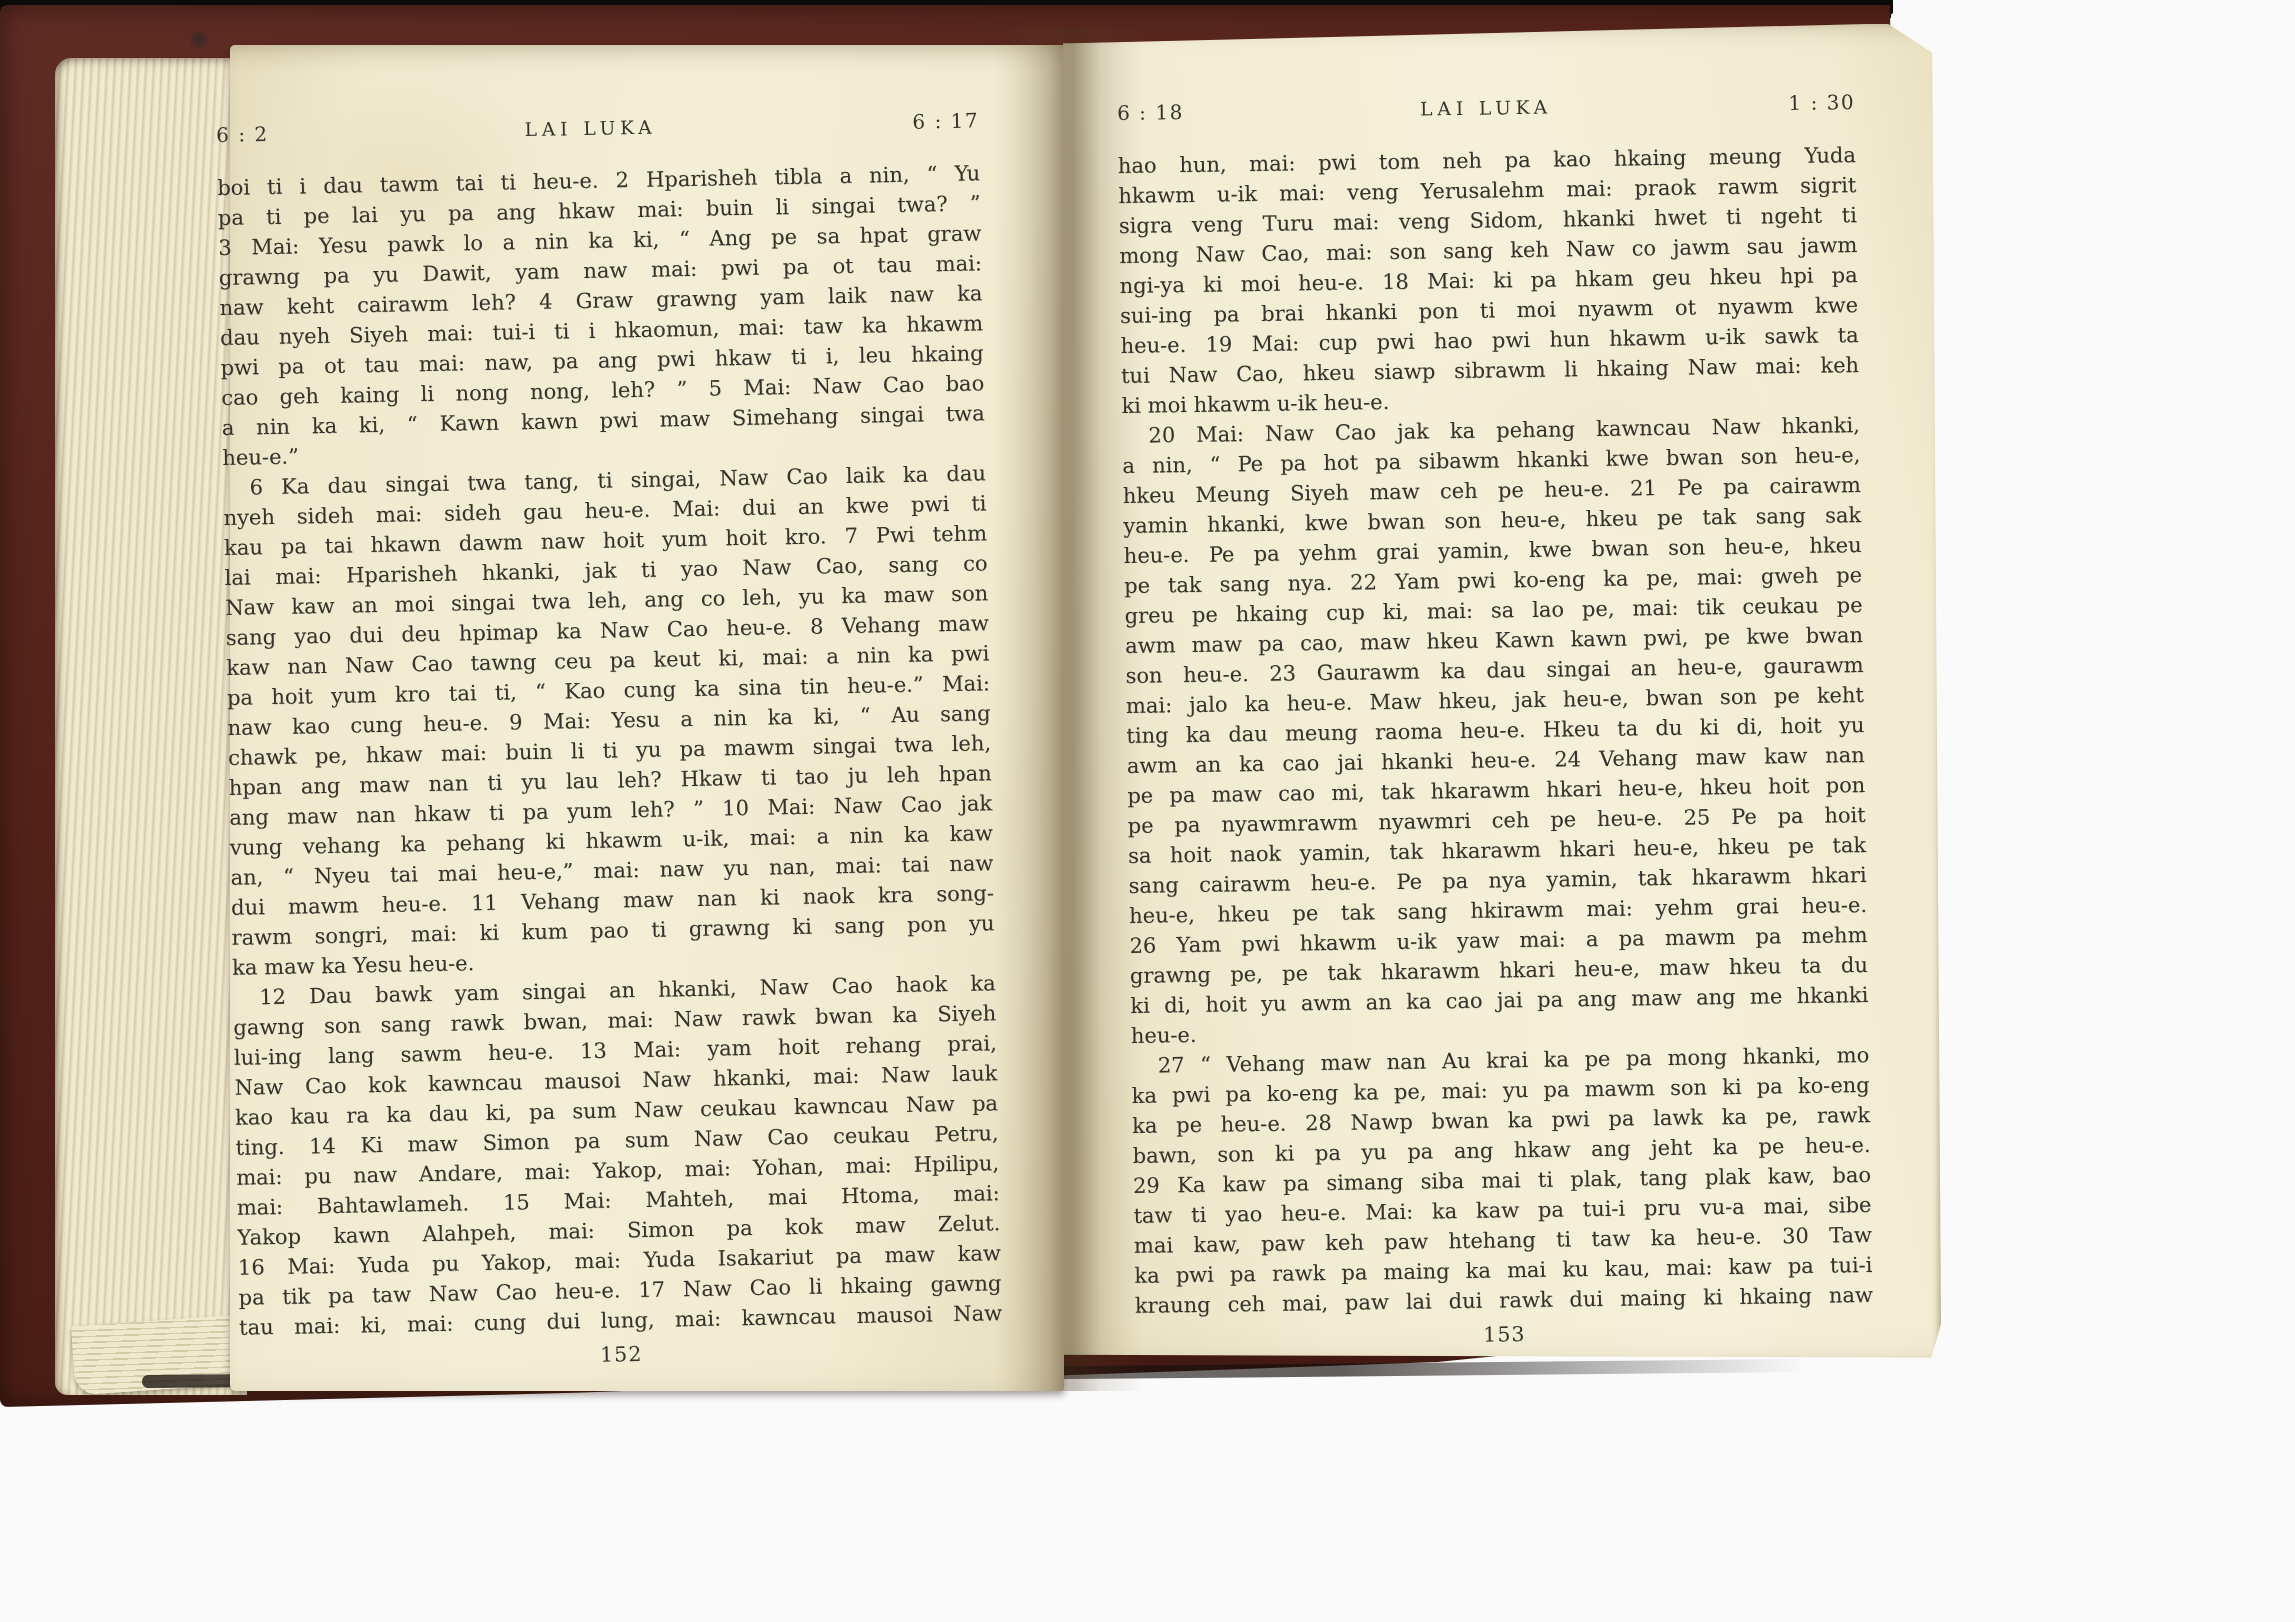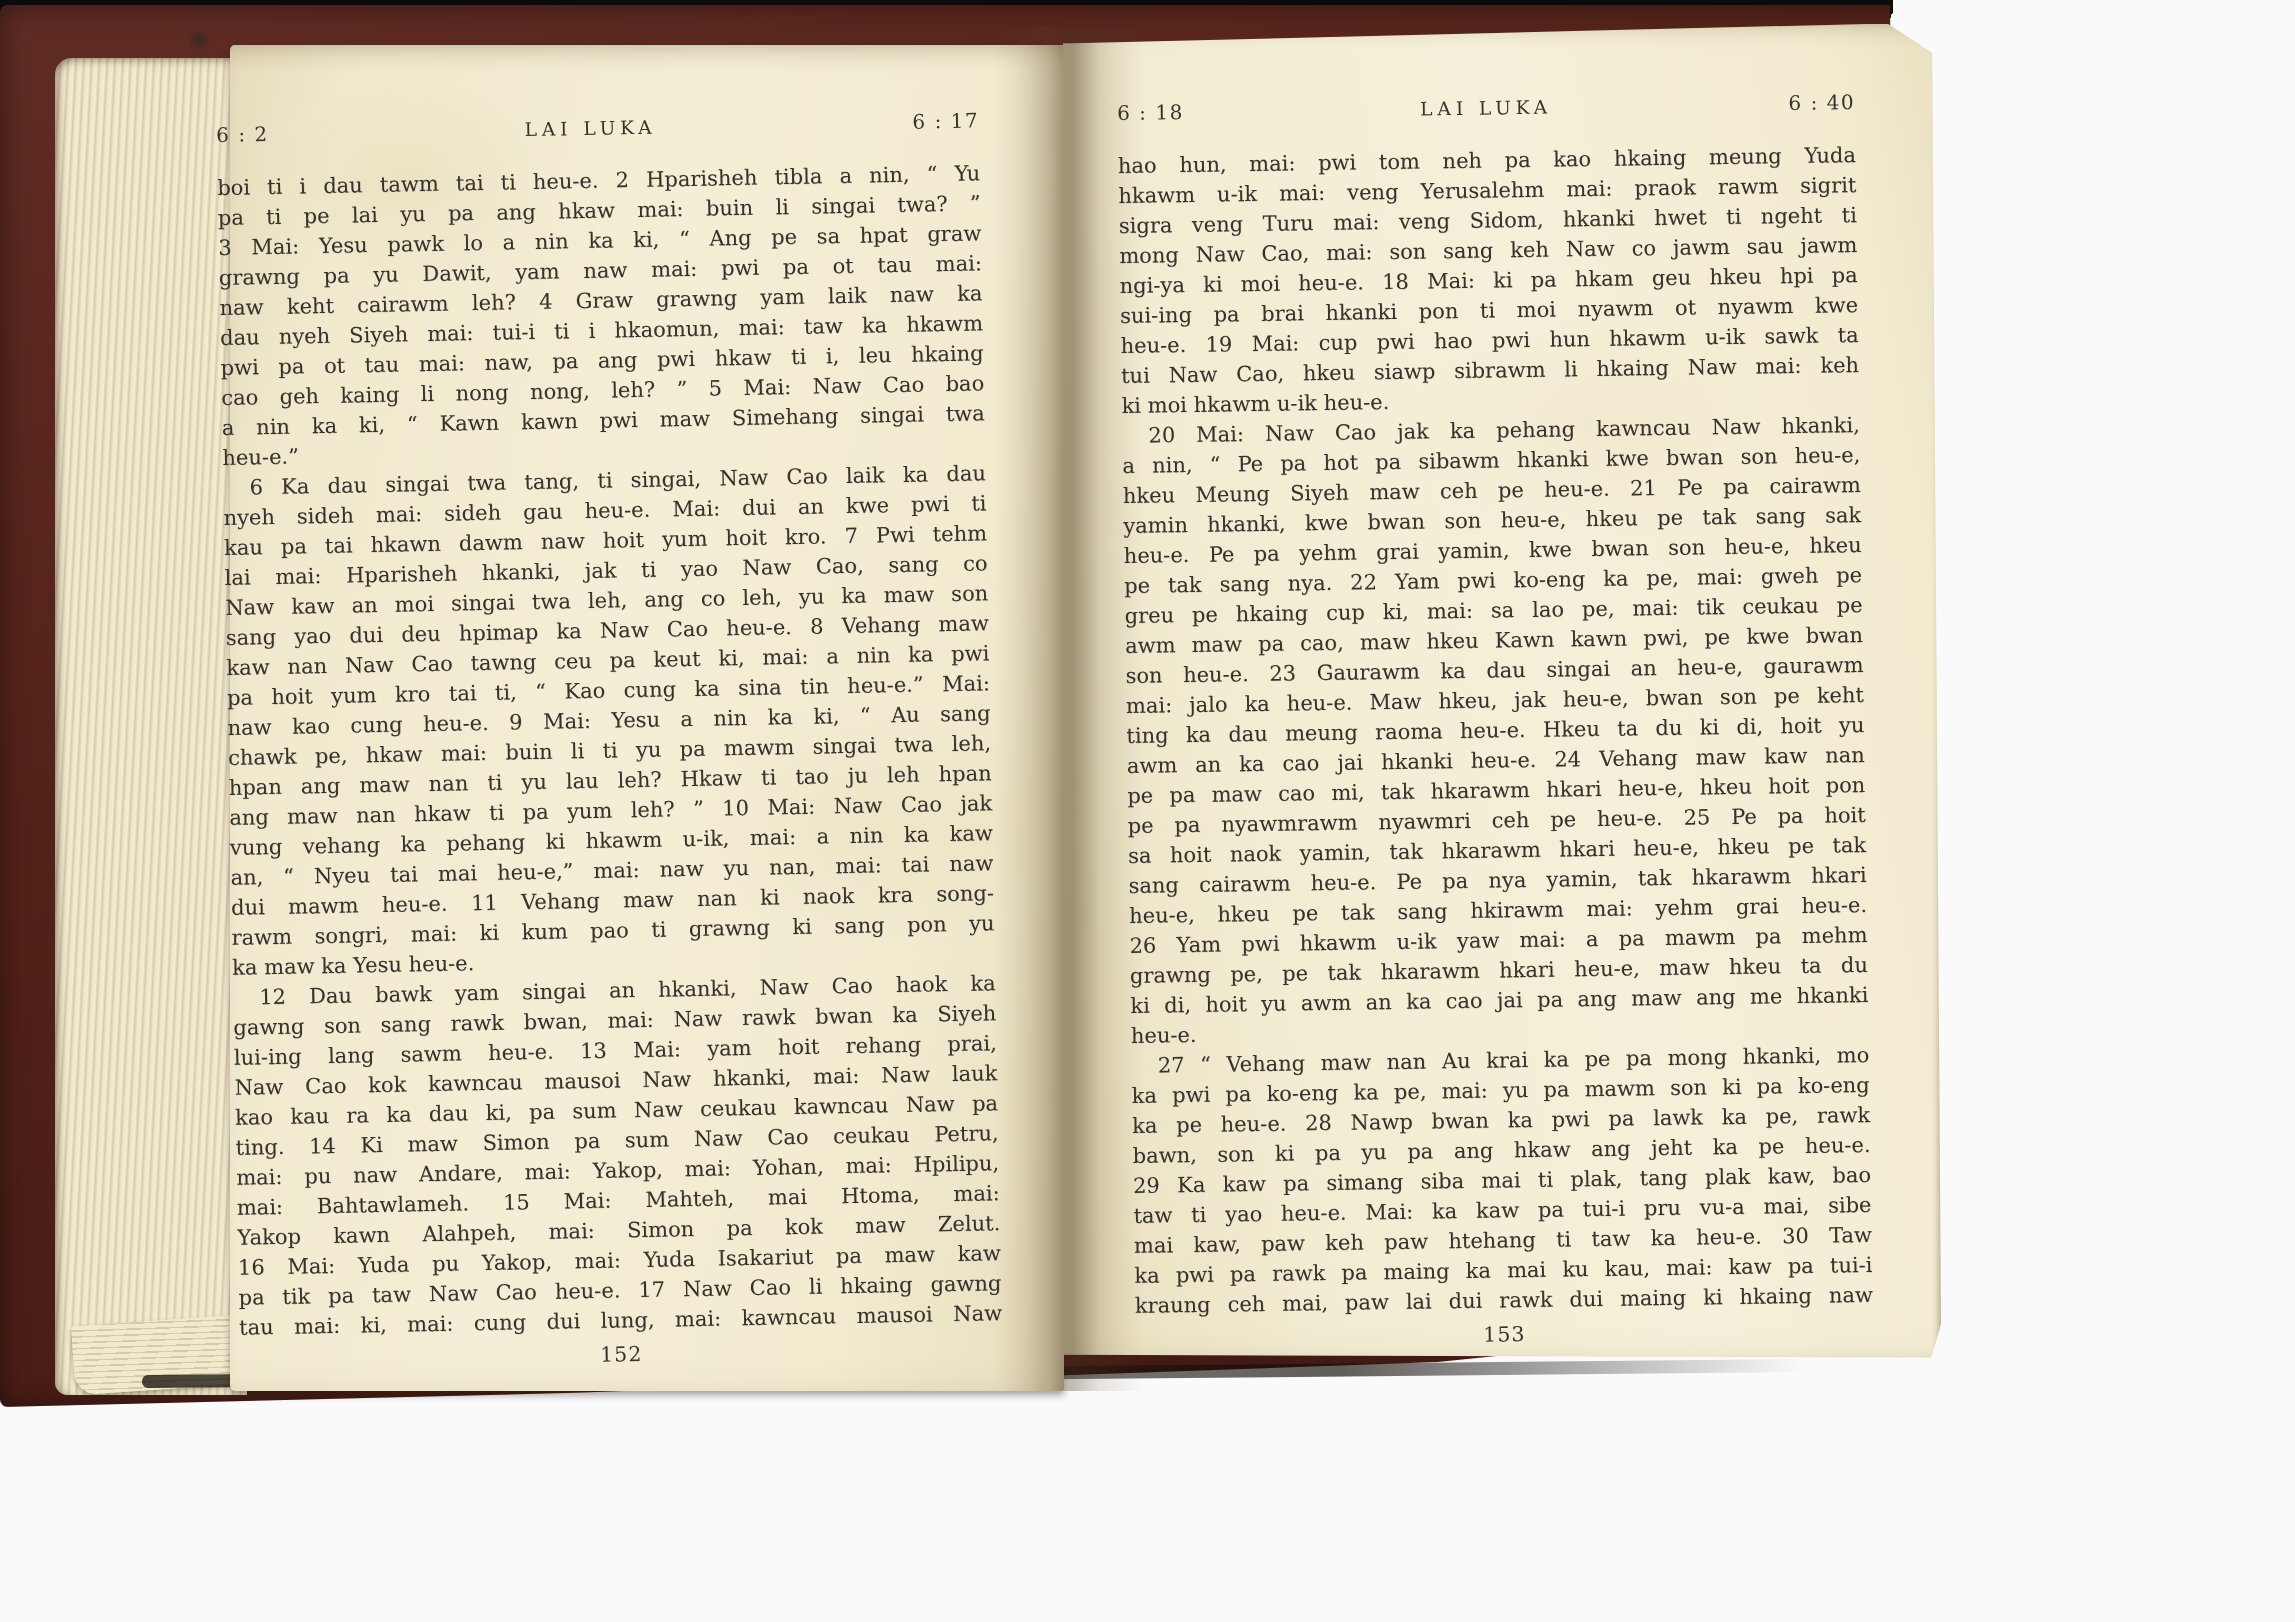--- a/index.html
+++ b/index.html
@@ -131,21 +131,21 @@
         <div class="tline">pa tik pa taw Naw Cao heu-e. 17 Naw Cao li hkaing gawng</div>
         <div class="tline">tau mai: ki, mai: cung dui lung, mai: kawncau mausoi Naw</div>
       </div>
     <div class="pg-num">152</div>
   </div>
 
   <div class="text-block right">
     <div class="pg-header">
       <span class="ref">6 : 18</span>
       <span class="title">LAI LUKA</span>
-      <span class="ref">6 : 40</span>
+      <span class="ref">1 : 30</span>
     </div>
     <div class="tbody">
         <div class="tline">hao hun, mai: pwi tom neh pa kao hkaing meung Yuda</div>
         <div class="tline">hkawm u-ik mai: veng Yerusalehm mai: praok rawm sigrit</div>
         <div class="tline">sigra veng Turu mai: veng Sidom, hkanki hwet ti ngeht ti</div>
         <div class="tline">mong Naw Cao, mai: son sang keh Naw co jawm sau jawm</div>
         <div class="tline">ngi-ya ki moi heu-e. 18 Mai: ki pa hkam geu hkeu hpi pa</div>
         <div class="tline">sui-ing pa brai hkanki pon ti moi nyawm ot nyawm kwe</div>
         <div class="tline">heu-e. 19 Mai: cup pwi hao pwi hun hkawm u-ik sawk ta</div>
         <div class="tline">tui Naw Cao, hkeu siawp sibrawm li hkaing Naw mai: keh</div>

